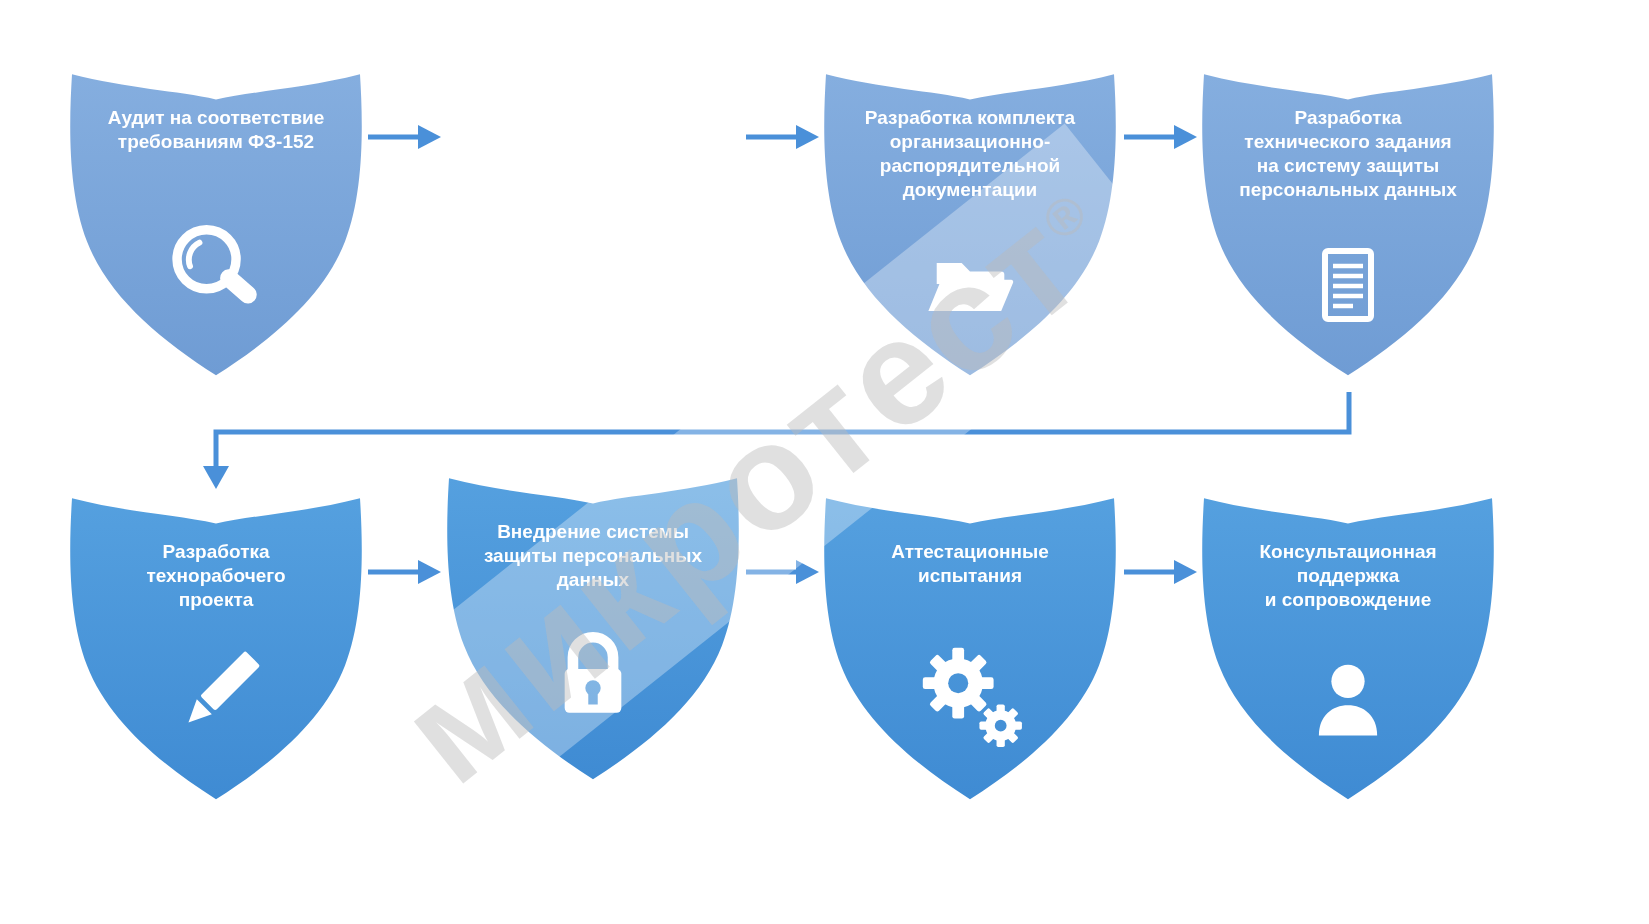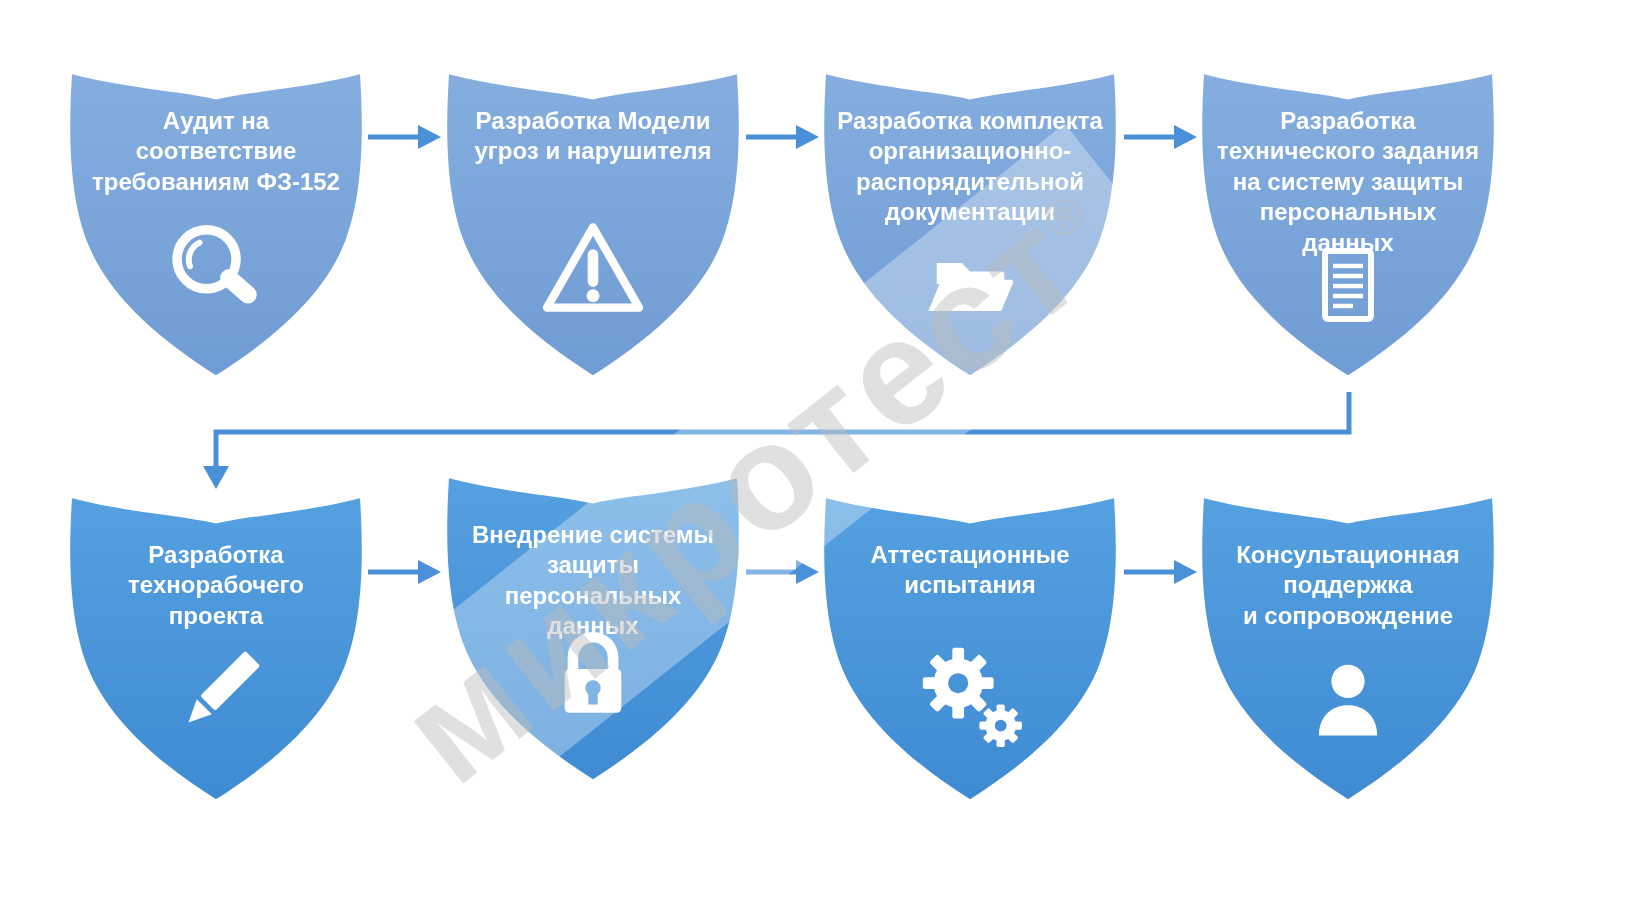--- a/index.html
+++ b/index.html
@@ -4,21 +4,21 @@
 <style>
   html,body { margin:0; padding:0; background:#ffffff; }
   #canvas {
     position:relative; width:1649px; height:924px; overflow:hidden;
     background:#ffffff; font-family:"Liberation Sans", sans-serif;
   }
   .shield { position:absolute; width:300px; height:312px; z-index:1; }
   .shield .bg { position:absolute; left:0; top:0; width:100%; height:100%; }
   .shield-label {
     position:absolute; top:40px; left:14px; right:14px; text-align:center;
-    color:#ffffff; font-weight:bold; font-size:24px; line-height:1.27;
+    color:#ffffff; font-weight:bold; font-size:19px; line-height:1.27;
     white-space:pre-line; z-index:2;
   }
   .row2 .shield-label { top:50px; }
   .shield-icon {
     position:absolute; top:146px; left:50%; transform:translateX(-50%);
     width:118px; height:118px; z-index:2;
   }
   .shield-icon svg { width:100%; height:100%; display:block; }
   #arrow-layer { position:absolute; left:0; top:0; width:1649px; height:924px; z-index:3; pointer-events:none; }
   .watermark {
@@ -56,34 +56,20 @@
 требованиям ФЗ-152</div>
     <div class="shield-icon">
       <svg viewBox="0 0 100 100">
         <circle cx="42" cy="40" r="25" fill="none" stroke="#fff" stroke-width="8"></circle>
         <path d="M28 46 a16 16 0 0 1 8 -20" fill="none" stroke="#fff" stroke-width="5" stroke-linecap="round"></path>
         <line x1="61" y1="56" x2="77" y2="70" stroke="#fff" stroke-width="15" stroke-linecap="round"></line>
       </svg>
     </div>
   </div>
 
-  <div class="shield row1" style="left:443px; top:66px;">
-    <svg class="bg" viewBox="0 0 200 224" preserveAspectRatio="none">
-      <path d="M100 24 C75 18 40 16 4 6 C2 40 1 90 14 126 C28 165 62 196 100 222 C138 196 172 165 186 126 C199 90 198 40 196 6 C160 16 125 18 100 24 Z" fill="url(#grad-row1)"></path>
-    </svg>
-    <div class="shield-label">Разработка Модели
-угроз и нарушителя</div>
-    <div class="shield-icon">
-      <svg viewBox="0 0 100 100">
-        <path d="M50 13 L89 81 L11 81 Z" fill="none" stroke="#fff" stroke-width="7" stroke-linejoin="round"></path>
-        <line x1="50" y1="36" x2="50" y2="59" stroke="#fff" stroke-width="9" stroke-linecap="round"></line>
-        <circle cx="50" cy="71" r="5.5" fill="#fff"></circle>
-      </svg>
-    </div>
-  </div>
 
   <div class="shield row1" style="left:820px; top:66px;">
     <svg class="bg" viewBox="0 0 200 224" preserveAspectRatio="none">
       <path d="M100 24 C75 18 40 16 4 6 C2 40 1 90 14 126 C28 165 62 196 100 222 C138 196 172 165 186 126 C199 90 198 40 196 6 C160 16 125 18 100 24 Z" fill="url(#grad-row1)"></path>
     </svg>
     <div class="shield-label">Разработка комплекта
 организационно-
 распорядительной
 документации</div>
     <div class="shield-icon" style="top:168px; width:104px; height:104px;">

